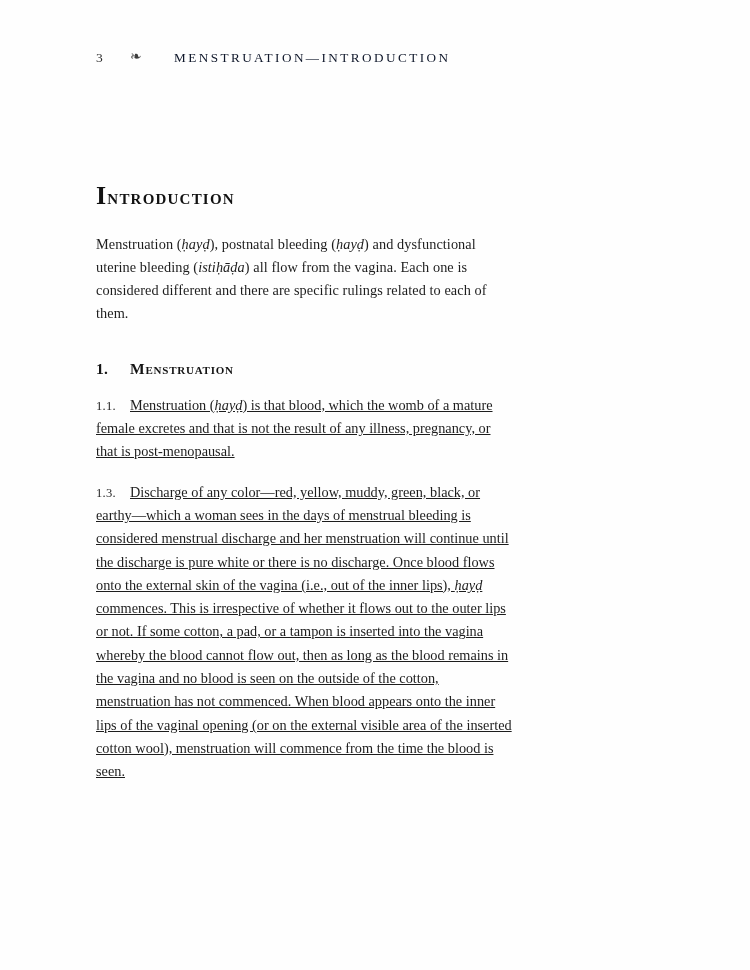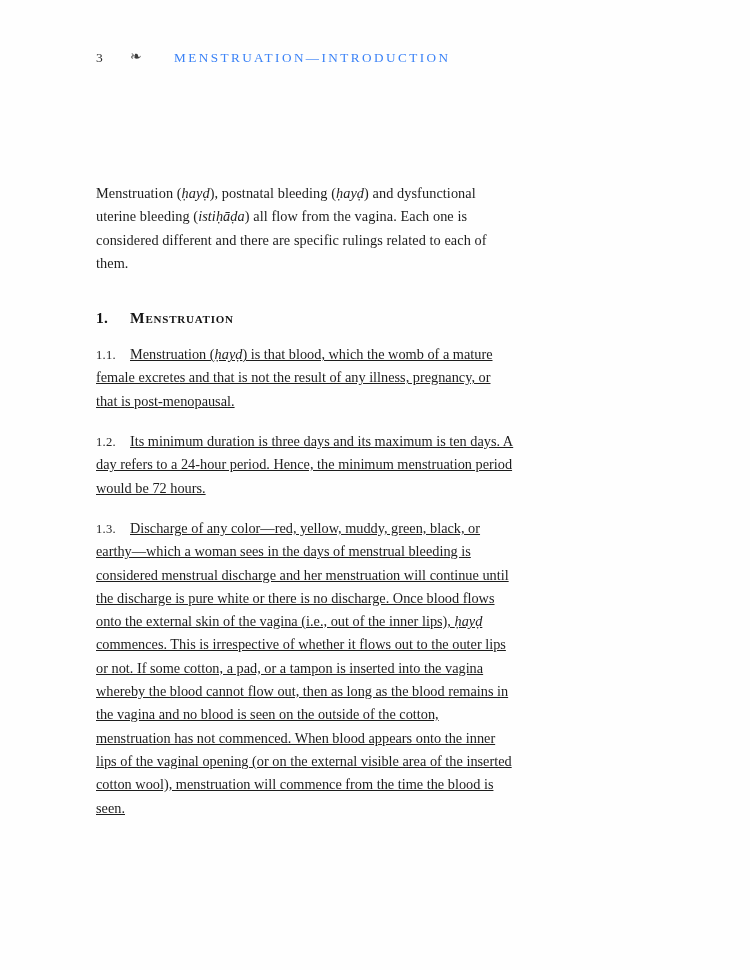--- a/index.html
+++ b/index.html
@@ -42,21 +42,21 @@
     width: 44px;
     font-size: 14px;
     color: #3c3c3c;
     line-height: 1;
     transform: translateY(-1px);
     letter-spacing: -0.04em;
   }
   .head-title {
     font-size: 13.2px;
     letter-spacing: 0.185em;
-    color: #3b82f6;
+    color: #0f172a;
     font-variant: small-caps;
     text-transform: uppercase;
     text-align: center;
   }
 
   
   .textblock {
     position: absolute;
     left: 96px;
     top: 182px;
@@ -131,37 +131,37 @@
 <div id="page">
 
   <div class="running-head">
     <span class="folio">3</span>
     <span class="head-ornament">❧</span>
     <span class="head-title">Menstruation—Introduction</span>
   </div>
 
   <div class="textblock">
 
+    <h1 class="chapter-title">
+      <span class="drop">I</span><span>ntroduction</span>
+    </h1>
 
     <p class="body">
       <span>Menstruation (</span><i>ḥayḍ</i><span>), postnatal bleeding (</span><i>ḥayḍ</i><span>) and dysfunctional uterine bleeding (</span><i>istiḥāḍa</i><span>) all flow from the vagina. Each one is considered different and there are specific rulings related to each of them.</span>
     </p>
 
     <div class="section-head">
       <span class="sec-num">1.</span>
       <span class="sec-label">Menstruation</span>
     </div>
 
     <p class="numbered">
       <span class="num">1.1.</span><span>Menstruation (</span><i>ḥayḍ</i><span>) is that blood, which the womb of a mature female excretes and that is not the result of any illness, pregnancy, or that is post-menopausal.</span>
     </p>
 
-    <p class="numbered">
-      <span class="num">1.2.</span><span>Its minimum duration is three days and its maximum is ten days. A day refers to a 24-hour period. Hence, the minimum menstruation period would be 72 hours.</span>
-    </p>
 
     <p class="numbered">
       <span class="num">1.3.</span><span>Discharge of any color—red, yellow, muddy, green, black, or earthy—which a woman sees in the days of menstrual bleeding is considered menstrual discharge and her menstruation will continue until the discharge is pure white or there is no discharge. Once blood flows onto the external skin of the vagina (i.e., out of the inner lips), </span><i>ḥayḍ</i><span> commences. This is irrespective of whether it flows out to the outer lips or not. If some cotton, a pad, or a tampon is inserted into the vagina whereby the blood cannot flow out, then as long as the blood remains in the vagina and no blood is seen on the outside of the cotton, menstruation has not commenced. When blood appears onto the inner lips of the vaginal opening (or on the external visible area of the inserted cotton wool), menstruation will commence from the time the blood is seen.</span>
     </p>
 
 
   </div>
 </div>
 
 </body></html>

